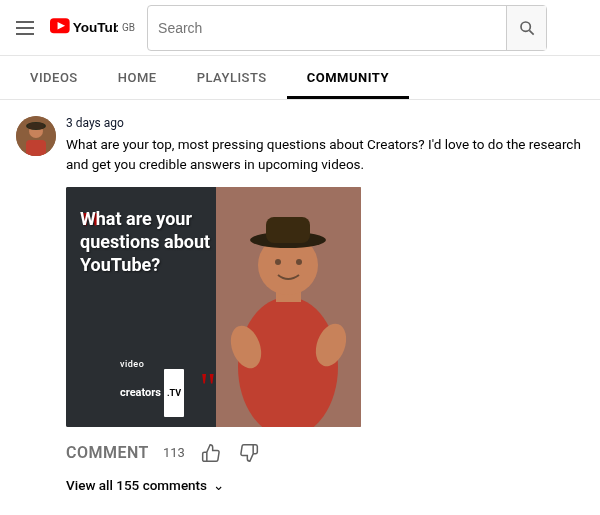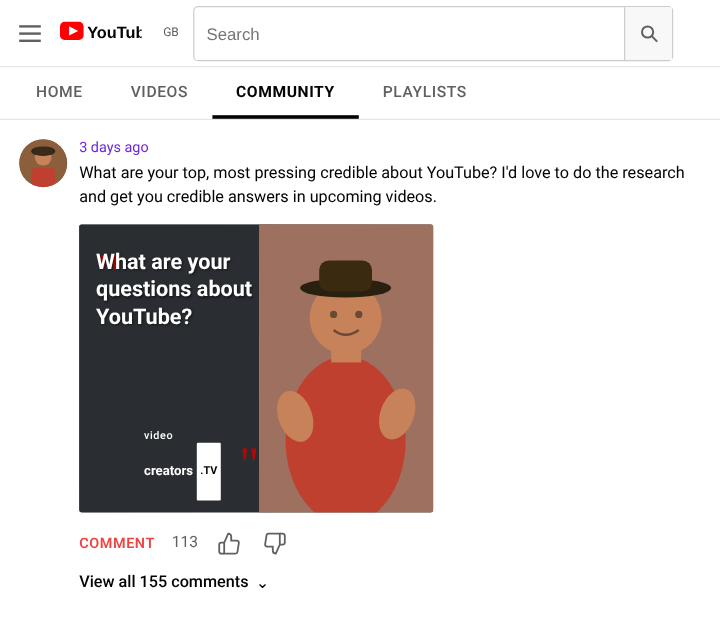--- a/index.html
+++ b/index.html
@@ -44,21 +44,21 @@
       display: flex;
       align-items: center;
     }
     .yt-logo-icon svg {
       width: 68px;
       height: 28px;
     }
     .gb-label {
       font-size: 10px;
       color: #606060;
-      margin-left: 16px;
+      margin-left: 2px;
       align-self: flex-start;
       margin-top: 8px;
     }
     .search-bar {
       flex: 1;
       display: flex;
       align-items: center;
       border: 1px solid #ccc;
       border-radius: 4px;
       height: 46px;
@@ -137,21 +137,21 @@
       width: 40px;
       height: 40px;
     }
     .channel-name {
       font-weight: 600;
       font-size: 13px;
       color: #030303;
     }
     .post-time {
       font-size: 12px;
-      color: #6d28d9;
+      color: #0f172a;
     }
     .post-text {
       font-size: 13.5px;
       line-height: 1.5;
       color: #030303;
       margin-bottom: 12px;
       margin-left: 50px;
     }
 
     
@@ -242,23 +242,23 @@
 
     
     .post-actions {
       margin-left: 50px;
       display: flex;
       align-items: center;
       gap: 14px;
       margin-bottom: 12px;
     }
     .comment-label {
-      font-size: 12px;
+      font-size: 16px;
       font-weight: 600;
-      color: #ef4444;
+      color: #737373;
       letter-spacing: 0.5px;
     }
     .comment-count {
       font-size: 13px;
       color: #606060;
     }
     .like-button, .dislike-button {
       background: none;
       border: none;
       cursor: pointer;
@@ -326,24 +326,24 @@
     <button class="search-button">
       <svg width="16" height="16" viewBox="0 0 24 24" fill="none" stroke="#606060" stroke-width="2.5">
         <circle cx="10" cy="10" r="7"></circle>
         <line x1="15.5" y1="15.5" x2="22" y2="22"></line>
       </svg>
     </button>
   </div>
 </div>
 
 <nav class="nav-tabs">
+  <div class="nav-tab">VIDEOS</div>
   <div class="nav-tab">HOME</div>
-  <div class="nav-tab">VIDEOS</div>
+  <div class="nav-tab">PLAYLISTS</div>
   <div class="nav-tab active">COMMUNITY</div>
-  <div class="nav-tab">PLAYLISTS</div>
 </nav>
 
 <div class="content">
 
   <div class="post-header-row">
 
     <div class="avatar">
       <svg viewBox="0 0 40 40" xmlns="http://www.w3.org/2000/svg">
         <circle cx="20" cy="20" r="20" fill="#8b5e3c"></circle>
 
@@ -352,21 +352,21 @@
 
         <ellipse cx="20" cy="10" rx="10" ry="4" fill="#2a2a1a"></ellipse>
         <rect x="12" y="7" width="16" height="6" rx="3" fill="#3a2a1a"></rect>
       </svg>
     </div>
 
     <div class="post-right">
       <div class="channel-time-row">
         <span class="post-time">3 days ago</span>
       </div>
-      <div class="post-text" style="margin-left:0;">What are your top, most pressing credible about YouTube? I'd love to do the research and get you credible answers in upcoming videos.</div>
+      <div class="post-text" style="margin-left:0;">What are your top, most pressing questions about Creators? I'd love to do the research and get you credible answers in upcoming videos.</div>
     </div>
   </div>
 
   <div class="post-image">
 
     <div class="post-image-overlay" style="background: linear-gradient(90deg, #2a2e32 55%, #4a3a30 55%);"></div>
 
     <div class="quote-marks">"</div>
 
     <div class="image-text">What are your questions about YouTube?</div>

